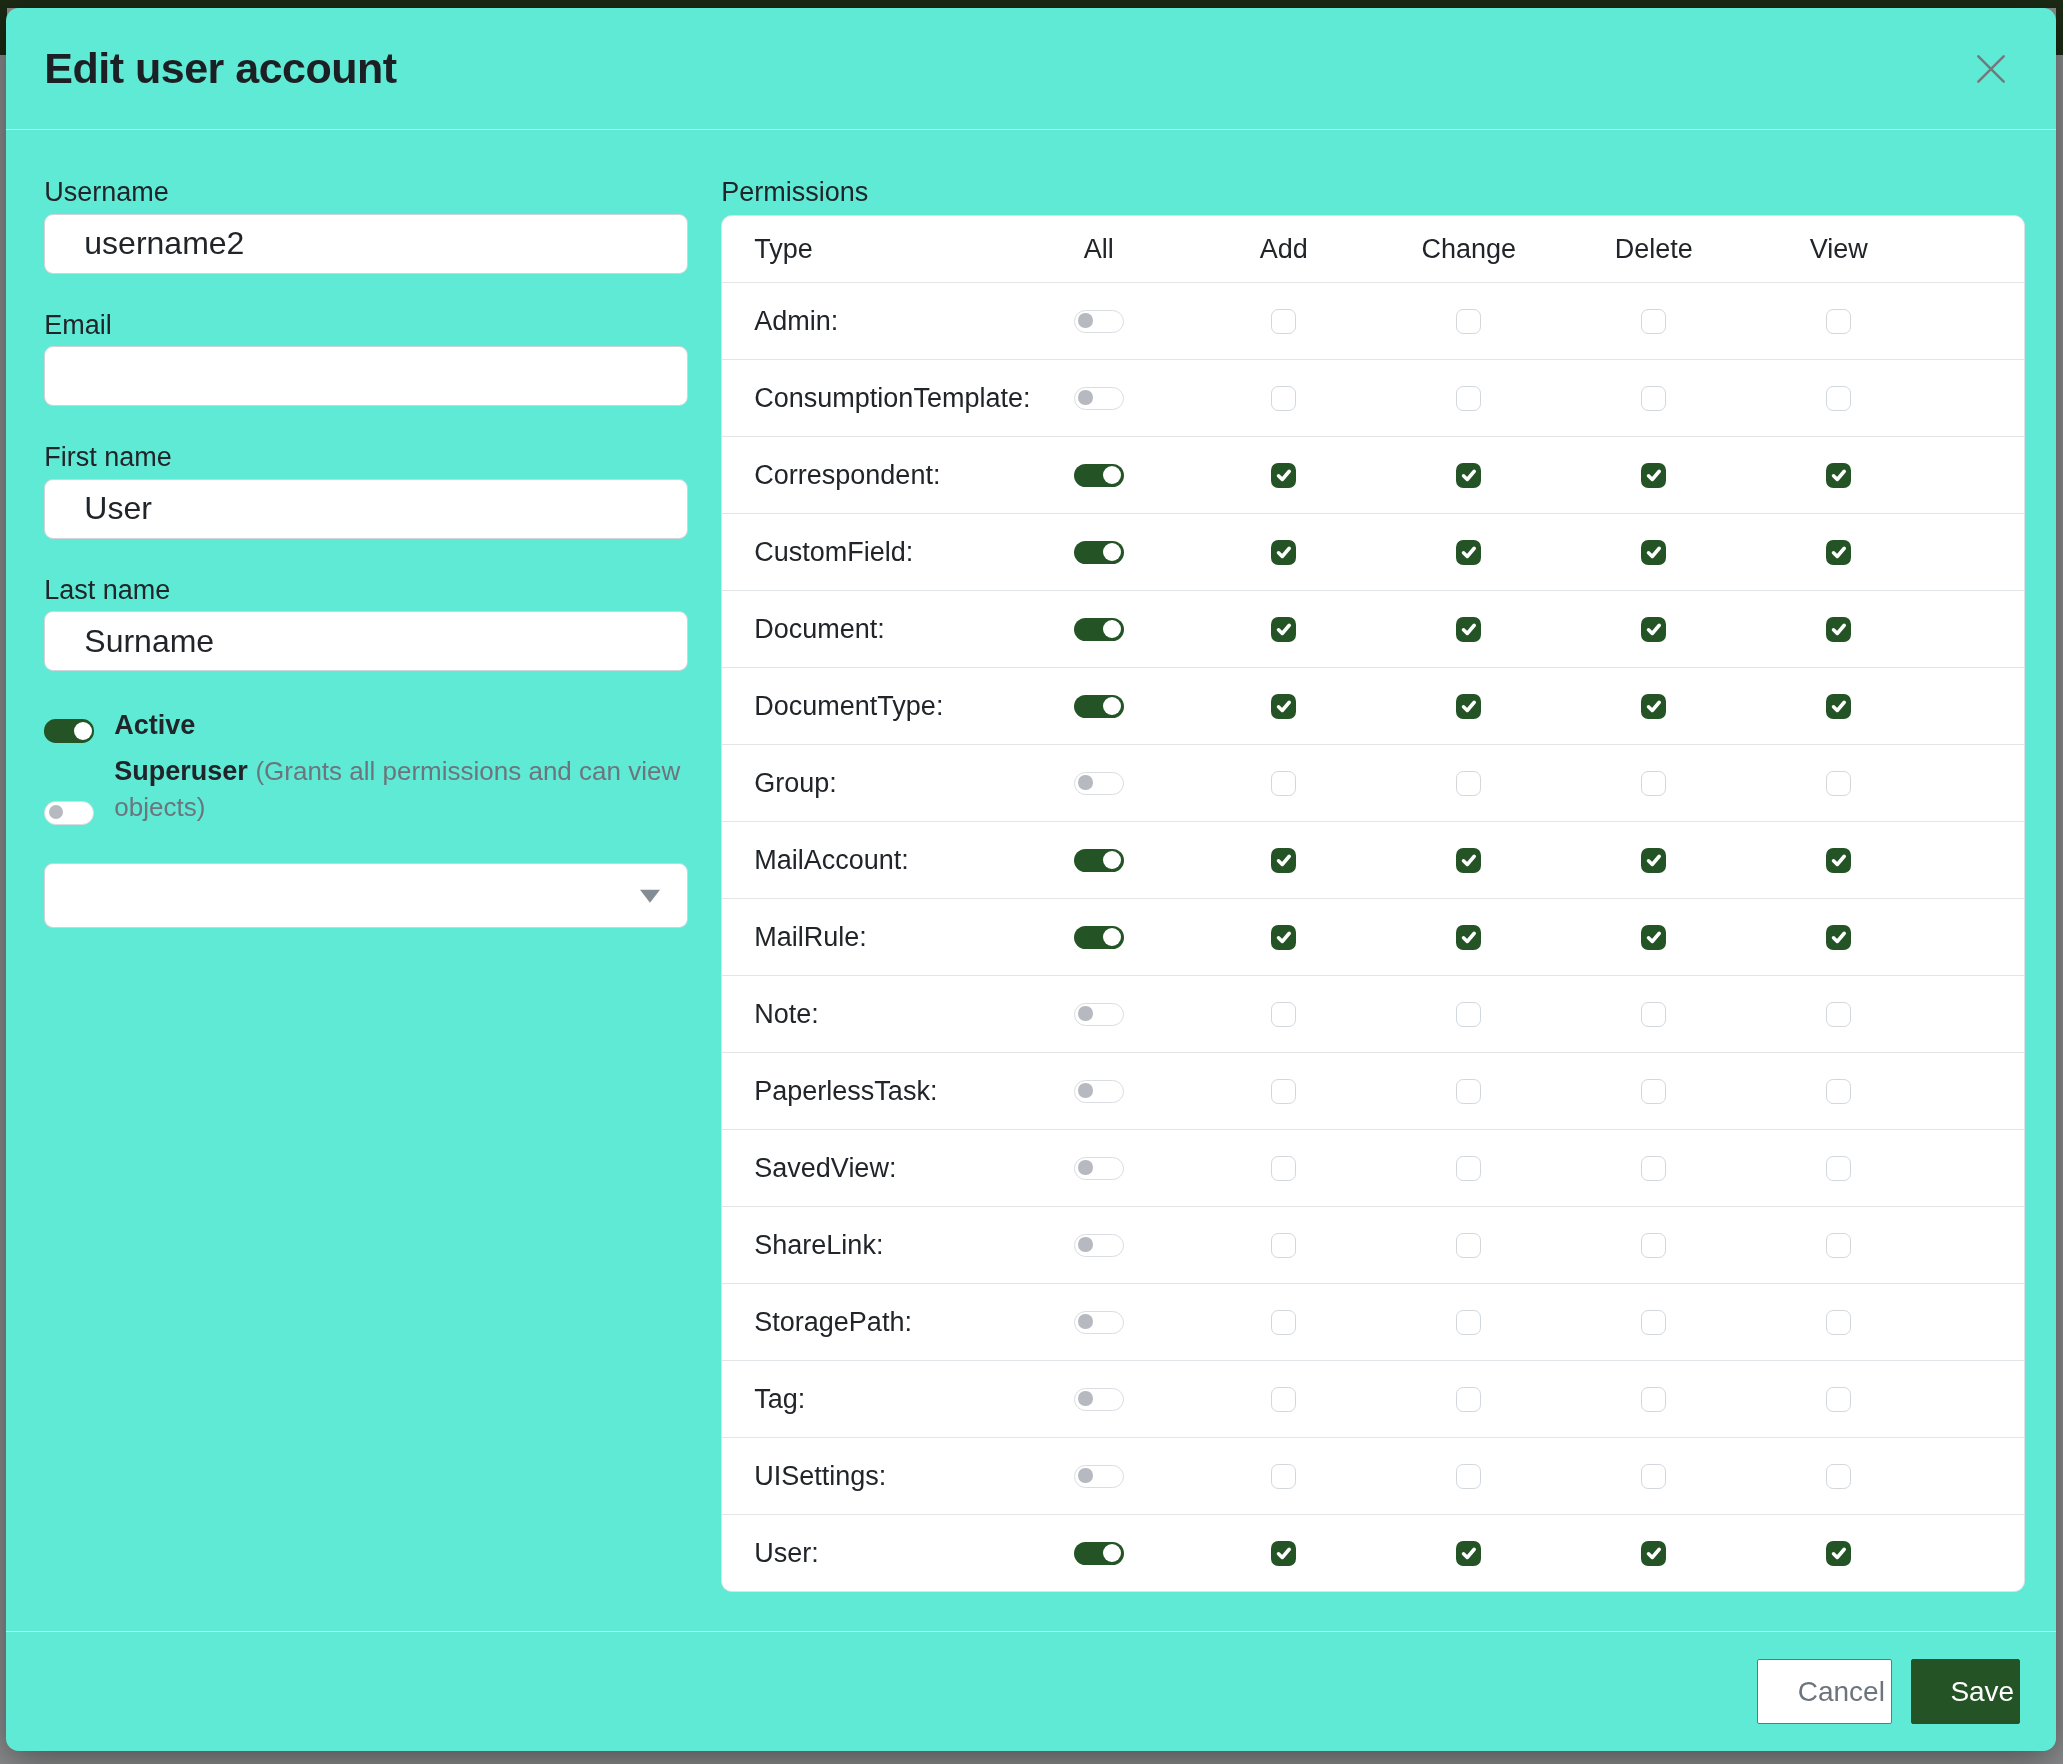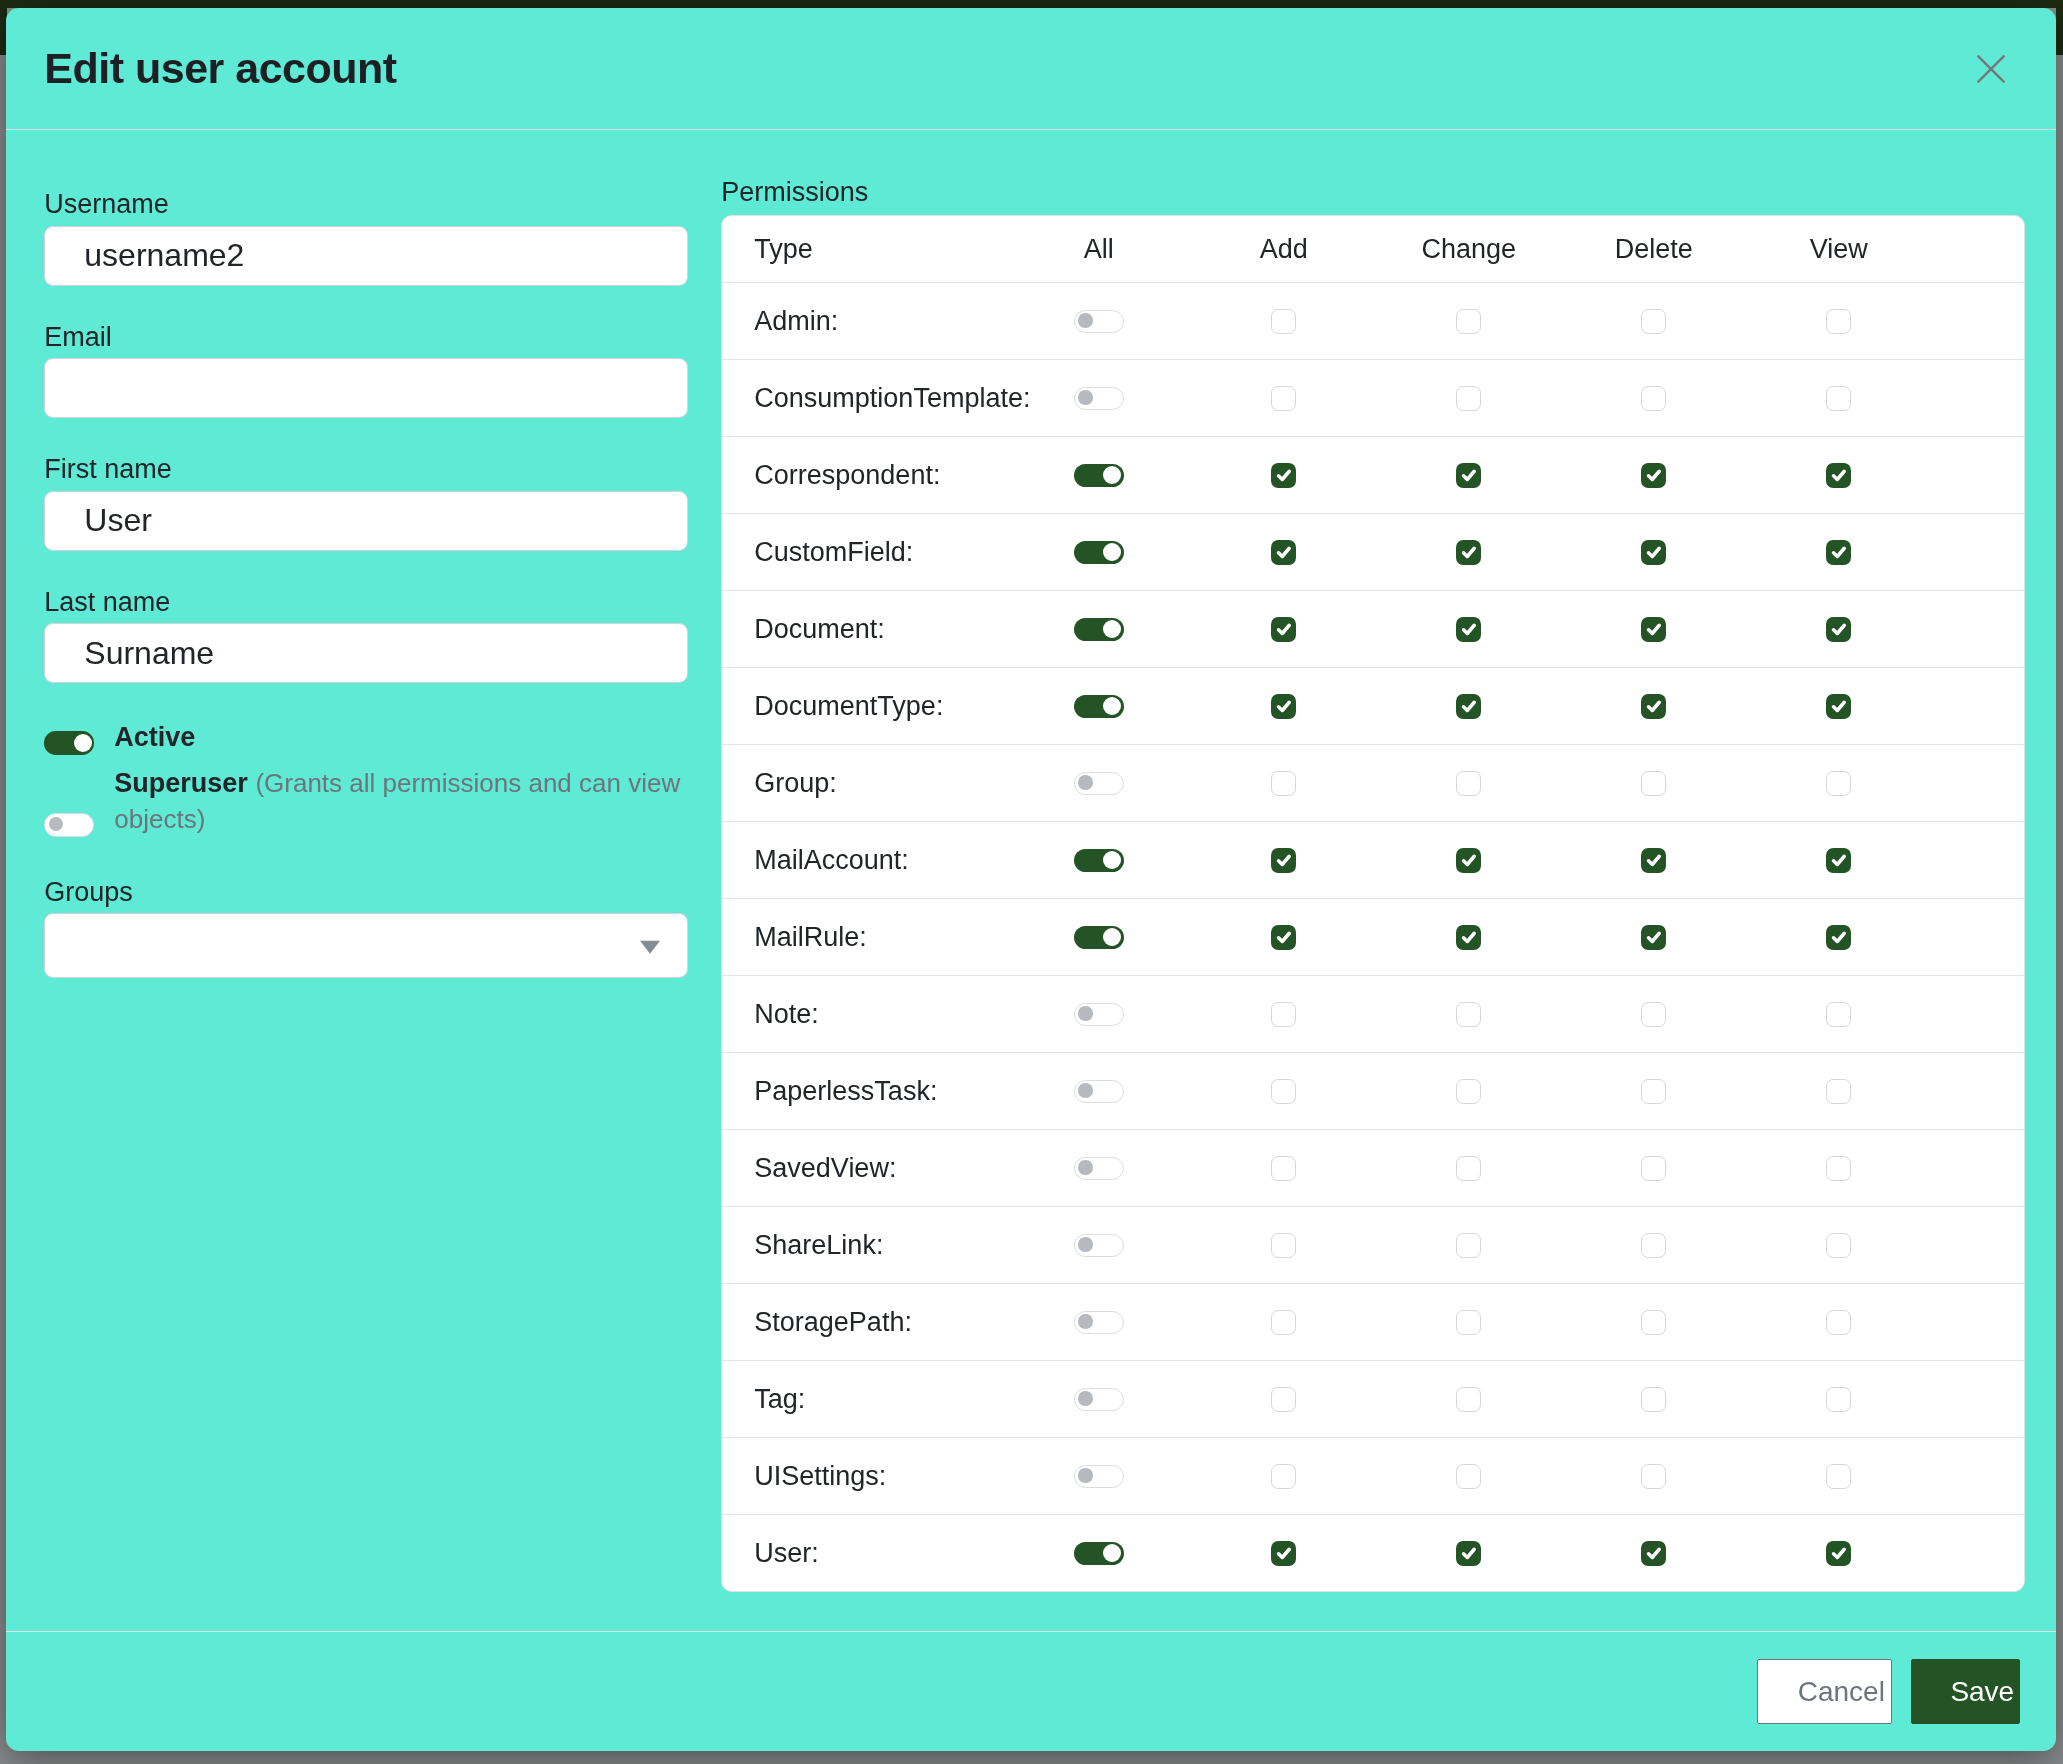--- a/index.html
+++ b/index.html
@@ -47,21 +47,21 @@
   }
   .btn-close svg{width:38px;height:38px;}
 
   .modal-body{
     flex:0 0 1501px;height:1501px;
     display:flex;gap:33px;
     padding:45px 31px 0 38px;
   }
 
   
-  .left-col{width:644px;flex:0 0 644px;margin-top:12px;}
+  .left-col{width:644px;flex:0 0 644px;}
   .form-group{margin-bottom:34px;}
   .field-label{display:block;font-size:27px;line-height:34px;margin-bottom:4.5px;color:var(--text);}
   .text-input{
     width:100%;height:60px;
     border:1.8px solid var(--border-input);border-radius:9px;
     font-size:32px;color:var(--text);padding:0 39px;
     font-family:inherit;background:#fff;outline:none;
   }
   .check-row{display:flex;align-items:flex-end;gap:20px;margin-top:41px;}
   .check-row + .check-row{margin-top:15.3px;}
@@ -181,21 +181,20 @@
         <div class="switch off">
             <div class="knob"></div>
           </div>
         <div class="check-text">
           <span class="check-label">Superuser</span>
           <span class="check-hint">(Grants all permissions and can view objects)</span>
         </div>
       </div>
 
       <div class="groups-group">
-        <label class="field-label">Groups</label>
         <div class="select-box">
           <div class="caret"></div>
         </div>
       </div>
     </div>
 
     <div class="right-col">
       <label class="field-label">Permissions</label>
       <div class="perm-table">
         <div class="perm-head">

